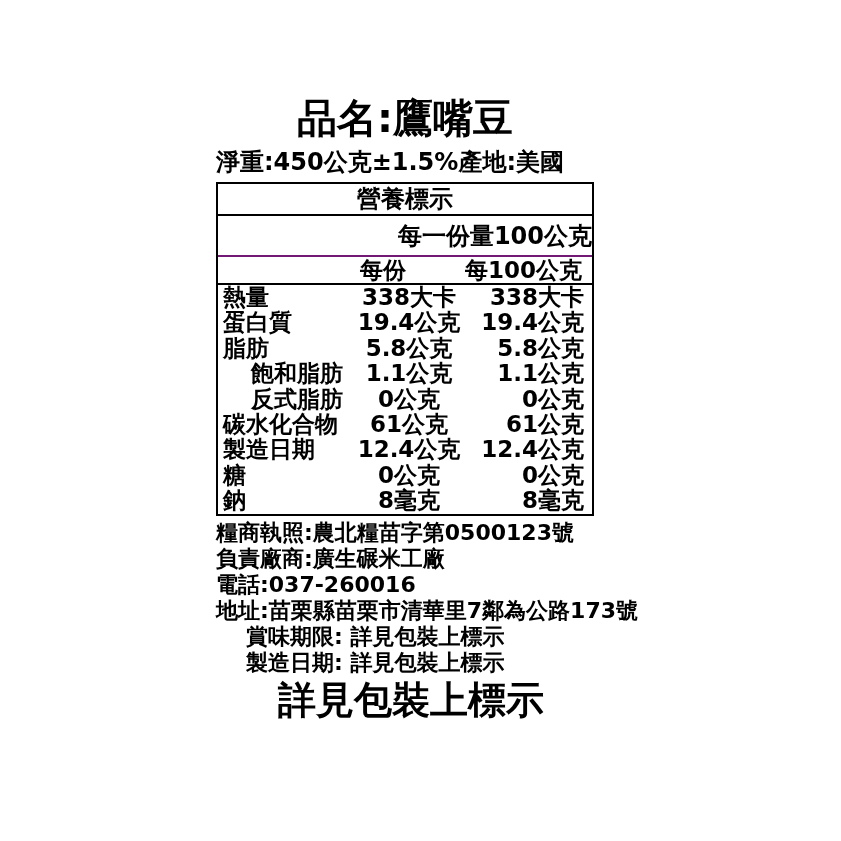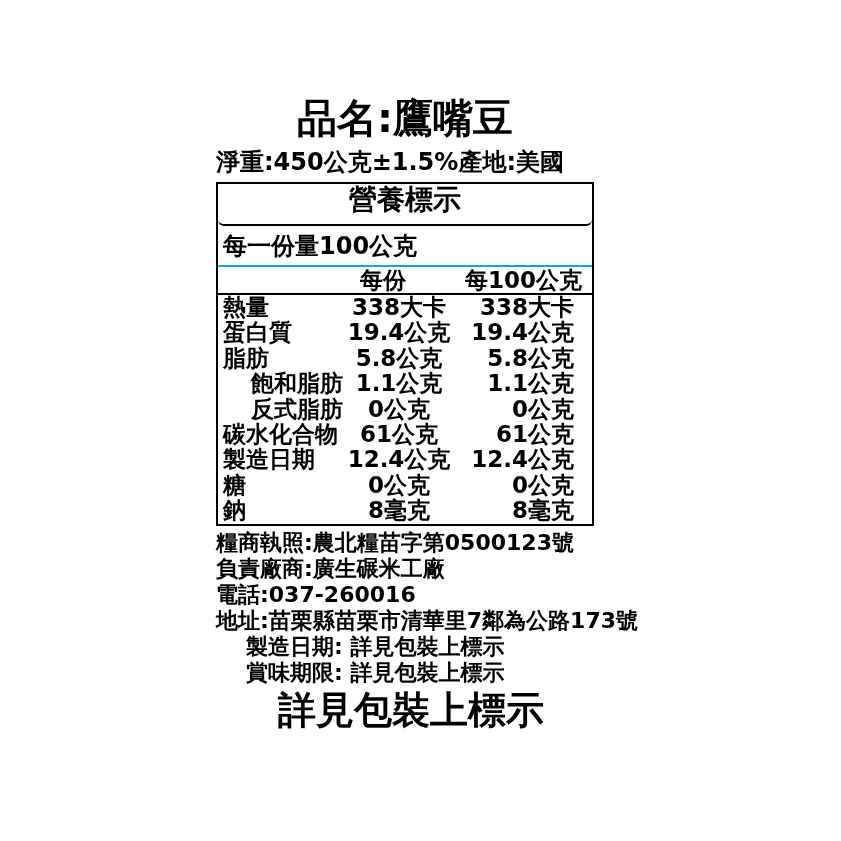--- a/index.html
+++ b/index.html
@@ -36,33 +36,33 @@
     margin-top: 7px;
     padding-right: 18px;
     white-space: nowrap;
   }
   .ntable {
     border: 2px solid #000;
     margin-top: 5px;
   }
   .t-head {
     text-align: center;
-    font-size: 28px;
+    font-size: 24px;
     line-height: 27px;
-    padding: 2px 0 11px 0;
+    padding: 2px 0 1px 0;
     border-bottom: 2px solid #000;
-    border-radius: 6px;
   }
   .t-serving {
     position: relative;
     font-size: 24px;
     line-height: 28px;
     padding: 6px 0 5px 5px;
-    border-bottom: 2px solid #0ea5e9;
+    border-bottom: 2px solid #701a75;
     white-space: nowrap;
+    text-align: right;
   }
   .t-serving .pack {
     position: absolute;
     left: 198px;
   }
   .t-cols {
     display: flex;
     font-size: 23px;
     line-height: 24px;
     padding: 1px 10px 1px 5px;
@@ -70,21 +70,21 @@
     gap: 24px;
   }
   .sp { flex: 1; }
   .v1 { width: 110px; text-align: center; white-space: nowrap; }
   .v2 { width: 120px; text-align: right; white-space: nowrap; }
   .row {
     display: flex;
     font-size: 23px;
     line-height: 25.4px;
     height: 25.4px;
-    padding: 0 18px 0 5px;
+    padding: 0 8px 0 5px;
   }
   .row .lbl { flex: 1; white-space: nowrap; }
   .row.ind .lbl { padding-left: 28px; }
   .info {
     margin-top: 4px;
     font-size: 22px;
     line-height: 26px;
     white-space: nowrap;
   }
   .info .ind { padding-left: 30px; }
@@ -169,19 +169,19 @@
       <span class="v2">8毫克</span>
     </div>
 
   </div>
 
   <div class="info">
     <div>糧商執照:農北糧苗字第0500123號</div>
     <div>負責廠商:廣生碾米工廠</div>
     <div>電話:037-260016</div>
     <div>地址:苗栗縣苗栗市清華里7鄰為公路173號</div>
+    <div class="ind">賞味期限: 詳見包裝上標示</div>
     <div class="ind">製造日期: 詳見包裝上標示</div>
-    <div class="ind">賞味期限: 詳見包裝上標示</div>
   </div>
 
   <div class="storage">詳見包裝上標示</div>
 
 </div>
 
 </body></html>

